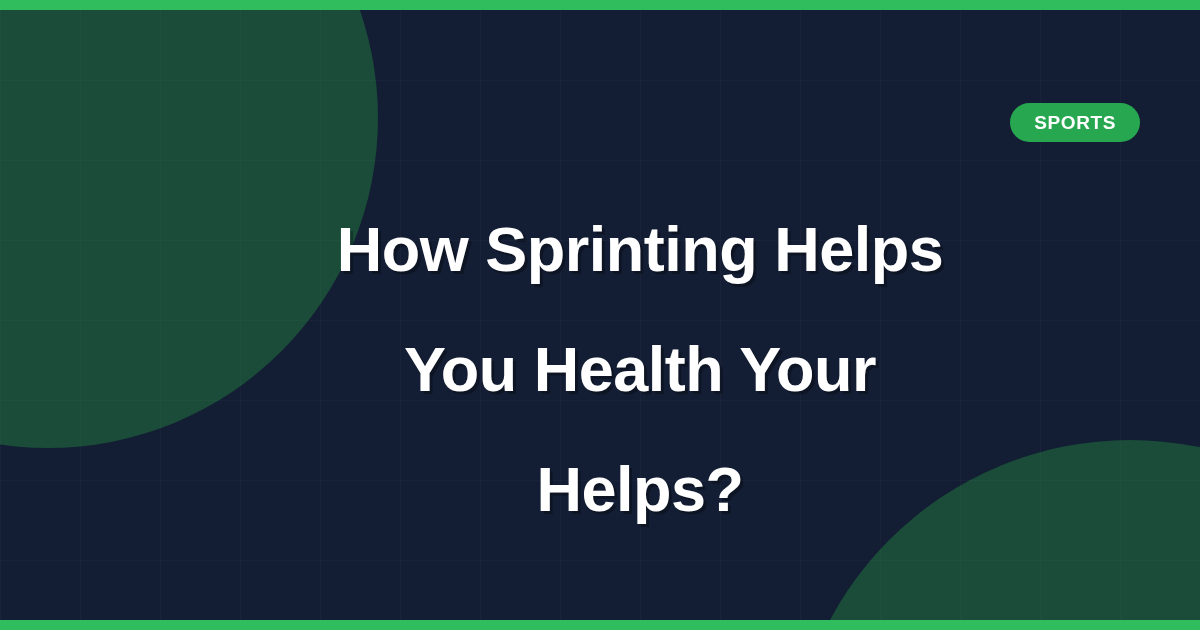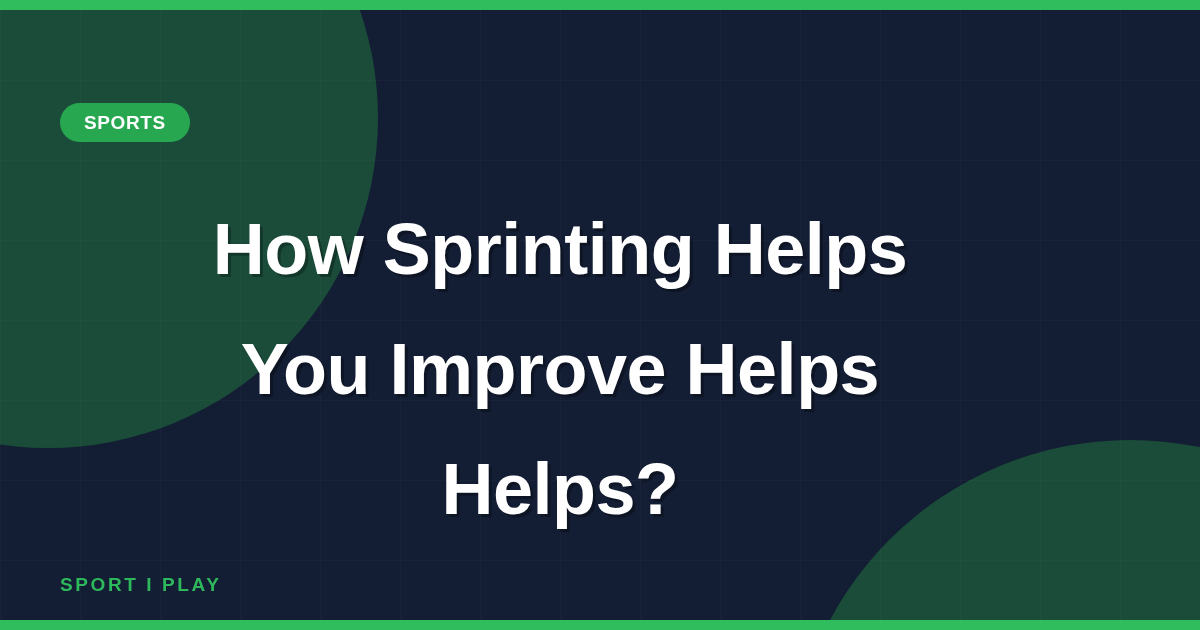--- a/index.html
+++ b/index.html
@@ -71,21 +71,21 @@
   
   .content {
     position: absolute;
     left: 0;
     top: 0;
     width: 1200px;
     height: 630px;
     z-index: 5;
     display: flex;
     flex-direction: column;
-    align-items: flex-start;
+    align-items: flex-end;
     box-sizing: border-box;
     padding: 103px 60px 36px 60px;
   }
 
   .badge {
     display: inline-flex;
     align-items: center;
     justify-content: center;
     height: 39px;
     padding: 0 24px;
@@ -99,21 +99,21 @@
     white-space: nowrap;
     box-sizing: border-box;
   }
 
   .title {
     margin: 0;
     padding: 0;
     width: 1000px;
     text-align: center;
     color: #ffffff;
-    font-size: 72px;
+    font-size: 63px;
     font-weight: bold;
     line-height: 120px;
     letter-spacing: -0.5px;
     text-shadow: 3px 3px 0 rgba(0,0,0,0.28);
   }
   .title-block {
     margin-top: 47px;
     display: flex;
     flex-direction: column;
     align-items: center;
@@ -147,21 +147,20 @@
   <div class="bar bar-top"></div>
   <div class="bar bar-bottom"></div>
 
   <div class="content">
 
     <div class="badge">SPORTS</div>
 
     <div class="title-block">
       <h1 class="title">
         <span class="title-line">How Sprinting Helps</span>
-        <span class="title-line">You Improve Helps</span>
+        <span class="title-line">You Health Your</span>
         <span class="title-line">Helps?</span>
       </h1>
     </div>
 
-    <div class="footer">SPORT I PLAY</div>
 
   </div>
 </div>
 
 </body></html>

